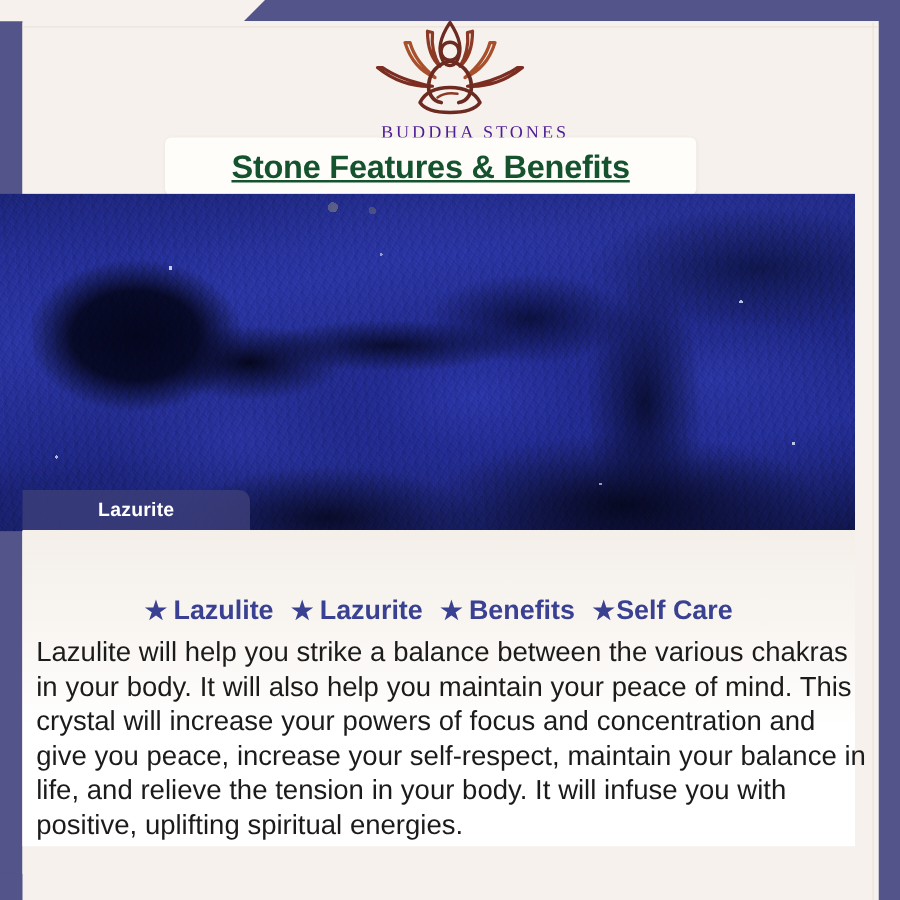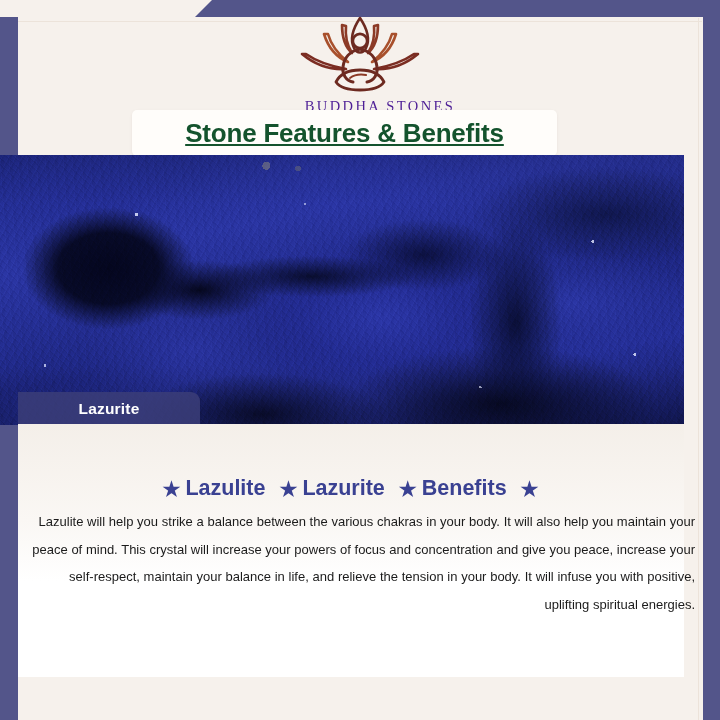--- a/index.html
+++ b/index.html
@@ -210,24 +210,24 @@
     margin-right: 5px;
   }
   .benefit + .benefit { margin-left: 17px; }
   .benefit.tight + .benefit.tight { margin-left: 14px; }
   .benefit.nogap .star { margin-right: 1px; }
 
   .body-copy {
     position: absolute;
     top: 84px; left: 11px;
     width: 666px;
-    font-size: 13px;
+    font-size: 22px;
     line-height: 27.5px;
     color: #1b1b1b;
-    text-align: right;
+    text-align: left;
     word-spacing: 0.1px;
   }
 </style>
 </head>
 <body>
 
 <div id="card">
 
   <div class="frame-top"></div>
   <div class="frame-right"></div>
@@ -294,19 +294,20 @@
       <div class="benefit tight">
         <span class="star">★</span>
         <span>Lazurite</span>
       </div>
       <div class="benefit tight">
         <span class="star">★</span>
         <span>Benefits</span>
       </div>
       <div class="benefit tight nogap">
         <span class="star">★</span>
+        <span>Self Care</span>
       </div>
     </div>
 
     <p class="body-copy">Lazulite will help you strike a balance between the various chakras in your body. It will also help you maintain your peace of mind. This crystal will increase your powers of focus and concentration and give you peace, increase your self-respect, maintain your balance in life, and relieve the tension in your body. It will infuse you with positive, uplifting spiritual energies.</p>
   </div>
 
 </div>
 
 </body></html>

